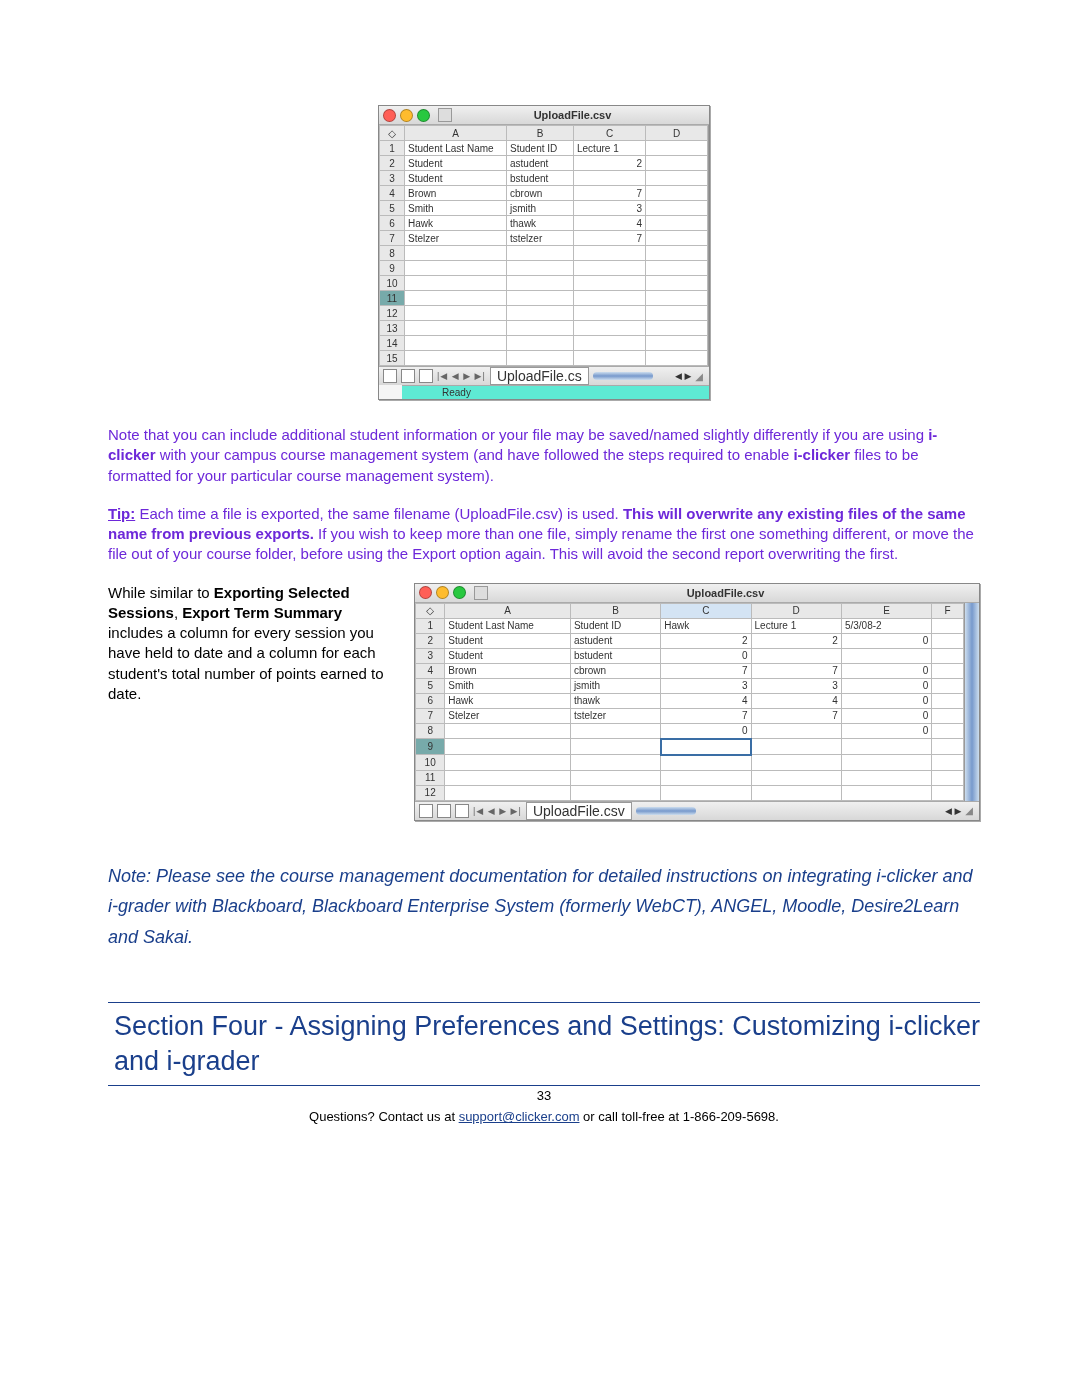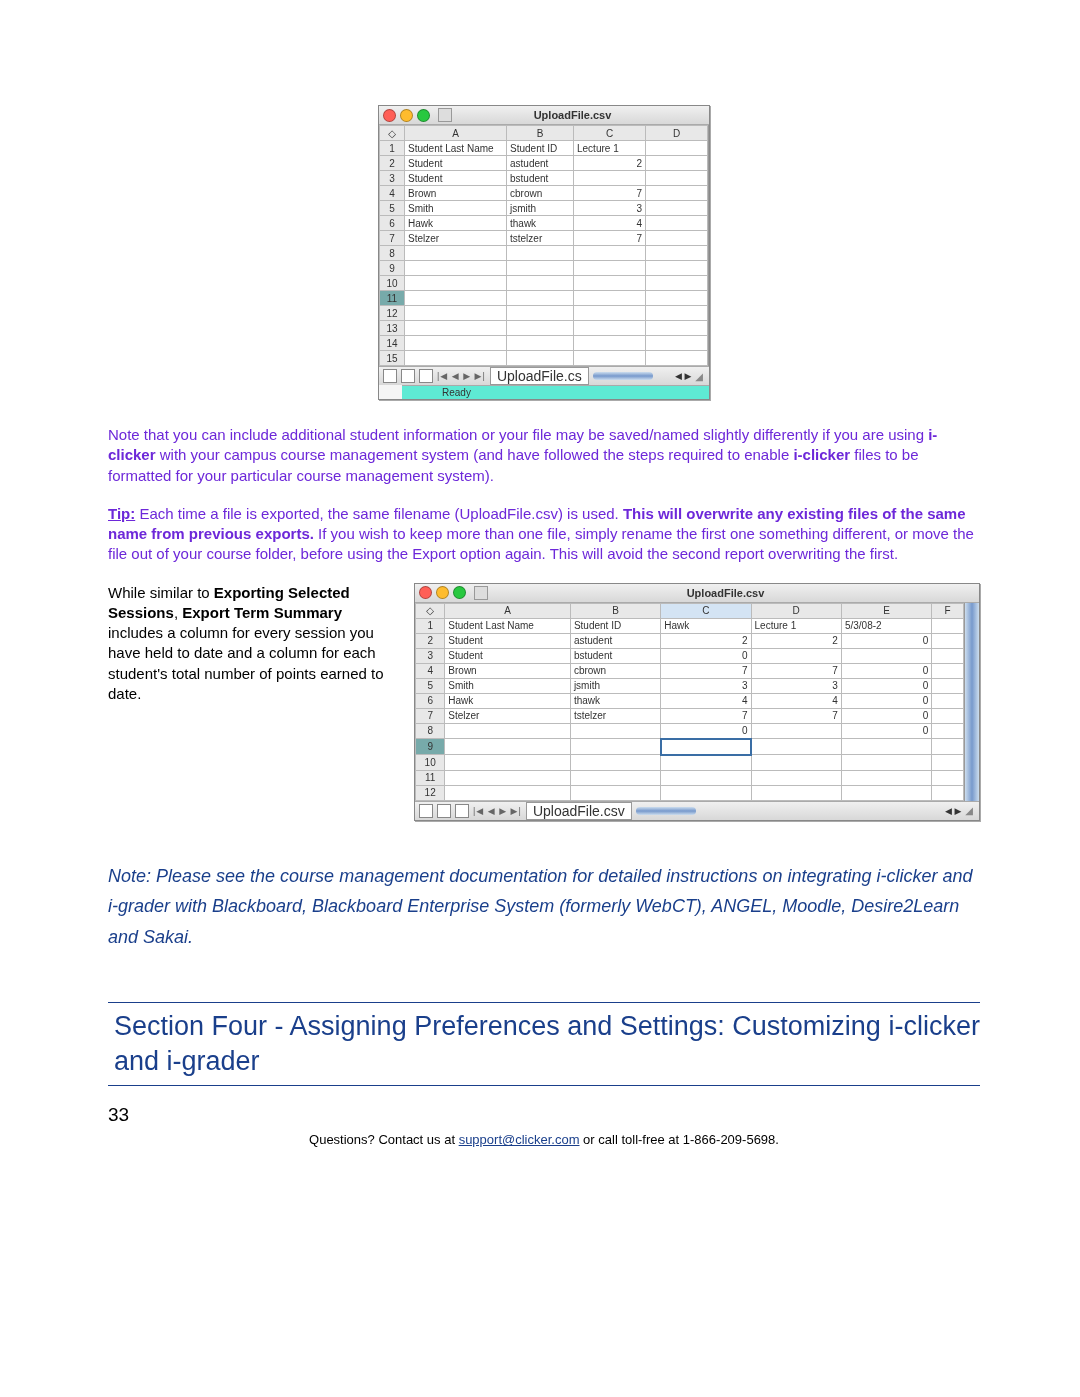--- a/index.html
+++ b/index.html
@@ -76,21 +76,21 @@
   .two-col .left { flex:0 0 290px; font-size:15px; line-height:1.35;}
   .two-col .right { flex:1; }
   .note-blue {
     color:#1a3f8b; font-size:18px; line-height:1.7; margin:40px 0 50px 0;font-style:italic;
   }
   .section-header {
     color:#1a3f8b; font-size:27px; line-height:1.3;
     border-top:1px solid #1a3f8b; border-bottom:1px solid #1a3f8b;
     padding:6px 0 6px 6px; margin-top:40px;
   }
-  .page-num { font-size:19px; margin:18px 0 6px 0;}
+  .page-num { text-align:center; font-size:13px; margin:2px 0 6px 0;}
   .footer-contact { text-align:center; font-size:13px;}
   .footer-contact a { color:#1a3f8b; text-decoration:underline;}
   .mini-icon { width:12px;height:12px;border:1px solid #888;background:#fff;display:inline-block;}
 </style>
 </head>
 <body>
 
 <div class="page">
 
   <div class="ss1-wrap">

